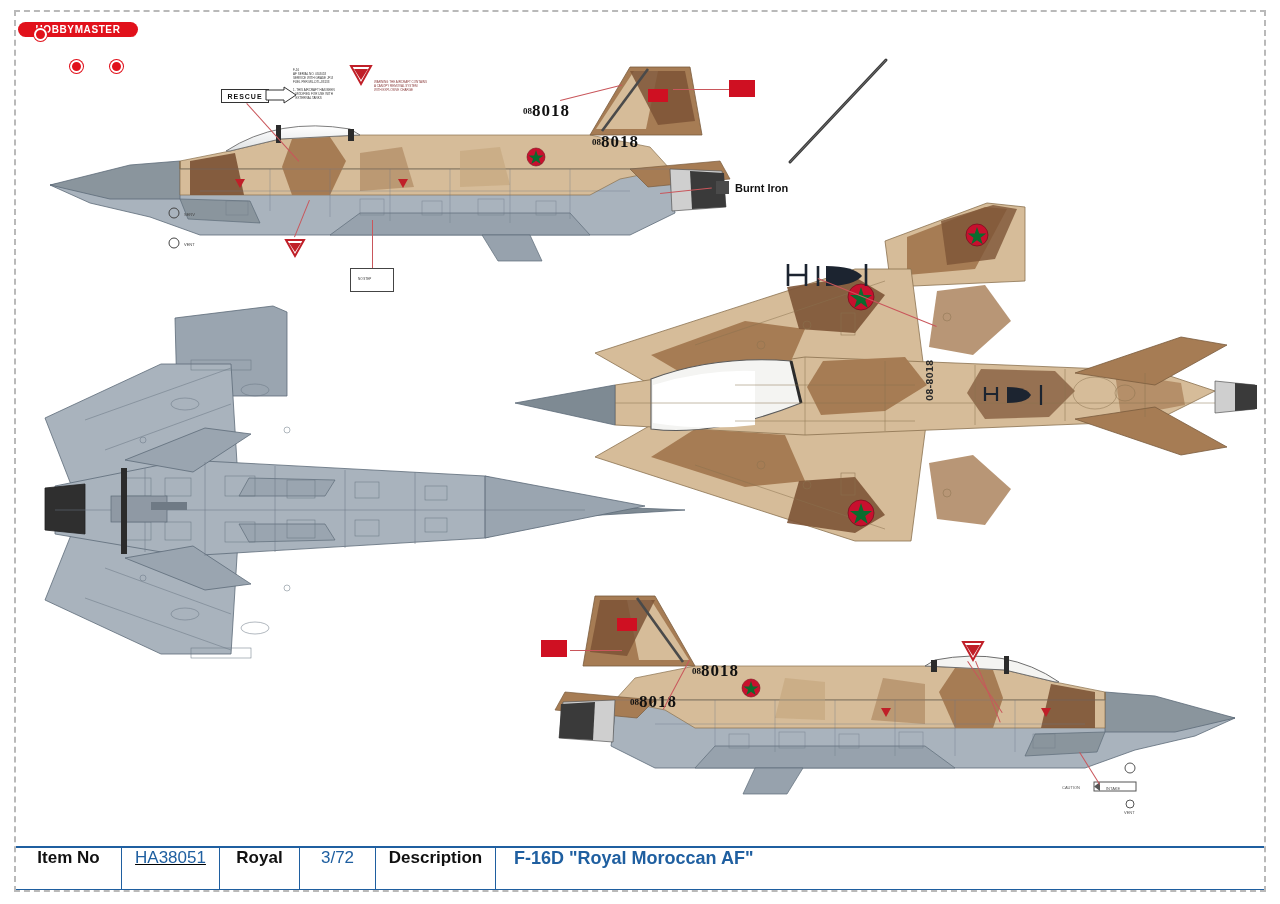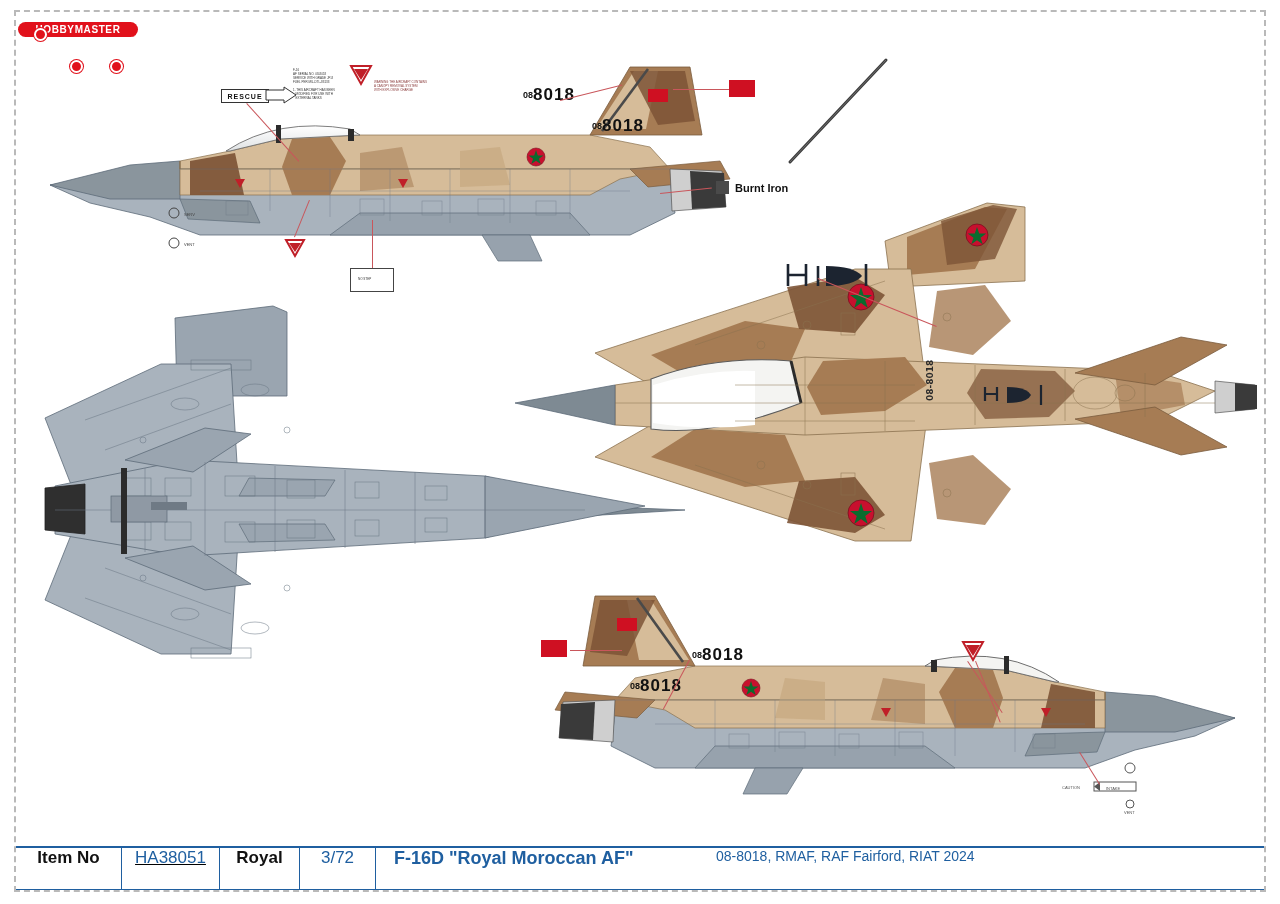--- a/index.html
+++ b/index.html
@@ -19,21 +19,21 @@
   #footer{position:absolute;left:16px;top:846px;width:1248px;height:44px;border-top:2px solid #1f5fa0;border-bottom:1px solid #1f5fa0;box-sizing:border-box;display:flex;align-items:stretch;}
   #footer .cell{display:flex;align-items:flex-start;justify-content:center;box-sizing:border-box;height:100%;}
   #footer .sep{border-right:1px solid #1f5fa0;}
   .f-label{font-weight:bold;font-size:17px;color:#111;}
   .f-value{font-size:17px;color:#1f5fa0;}
   .f-desc{font-weight:bold;font-size:18px;color:#1f5fa0;}
   .f-note{font-size:14px;color:#1f5fa0;}
 
   
   .callout-text{position:absolute;font-family:"Liberation Sans",sans-serif;white-space:nowrap;}
-  .serial{position:absolute;font-family:Liberation Sans, sans-serif;font-weight:bold;color:#111;white-space:nowrap;}
+  .serial{position:absolute;font-family:Liberation Serif, serif;font-weight:bold;color:#111;white-space:nowrap;margin-top:16px;}
   .serial .pre{font-size:9px;vertical-align:2px;}
   .serial .num{font-size:17px;letter-spacing:1px;}
   .swatch{display:inline-block;width:13px;height:13px;vertical-align:-2px;margin-right:6px;}
   .flagchip{position:absolute;background:#cf1022;}
   .leader{position:absolute;height:0;border-top:1px solid #c9565b;transform-origin:0 0;}
 
   .rescue-box{position:absolute;border:1px solid #333;background:#fff;box-sizing:border-box;font-size:7px;font-weight:bold;letter-spacing:1px;display:flex;align-items:center;justify-content:center;color:#111;}
 
   .stencil-box{position:absolute;border:1px solid #444;background:#fff;box-sizing:border-box;}
   .microtext{position:absolute;font-size:3px;line-height:4px;color:#333;white-space:pre;font-family:"Liberation Sans",sans-serif;}
@@ -434,21 +434,21 @@
     </div>
     <div class="cell sep" style="width:98px;text-decoration:underline;">
       <span class="f-value">HA38051</span>
     </div>
     <div class="cell sep" style="width:80px;">
       <span class="f-label">Royal</span>
     </div>
     <div class="cell sep" style="width:76px;">
       <span class="f-value">3/72</span>
     </div>
+    <div class="cell sep" style="width:120px;">
+      <span class="f-label">Description</span>
+    </div>
     <div class="cell" style="width:340px;justify-content:flex-start;padding-left:18px;">
       <span class="f-desc">F-16D "Royal Moroccan AF"</span>
     </div>
-    <div class="cell" style="flex:1;justify-content:flex-start;">
-      <span class="f-note">08-8018, RMAF, RAF Fairford,  RIAT 2024</span>
-    </div>
   </div>
 
 </div>
 
 </body></html>

